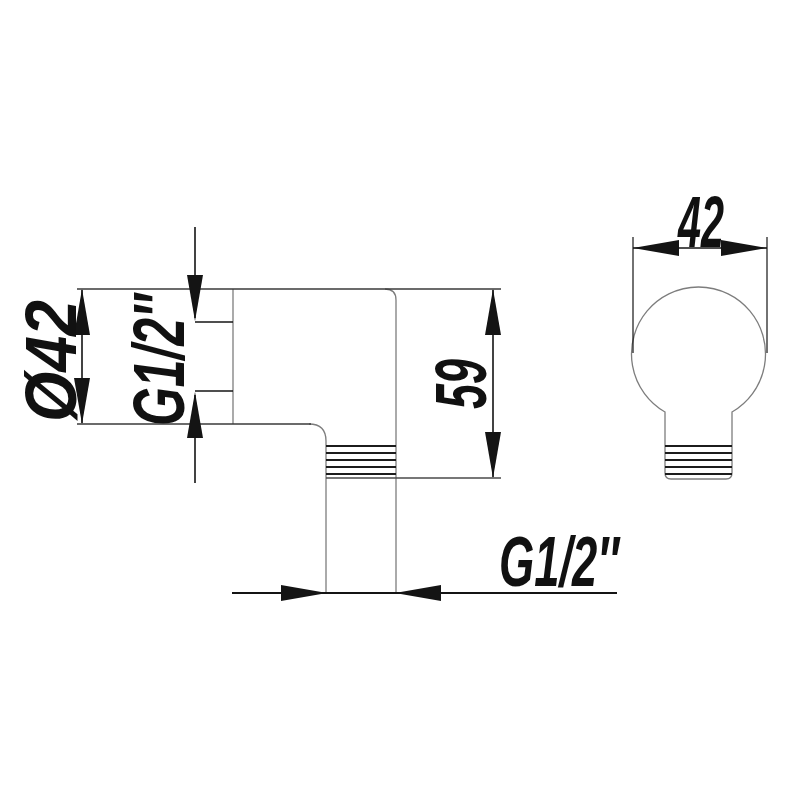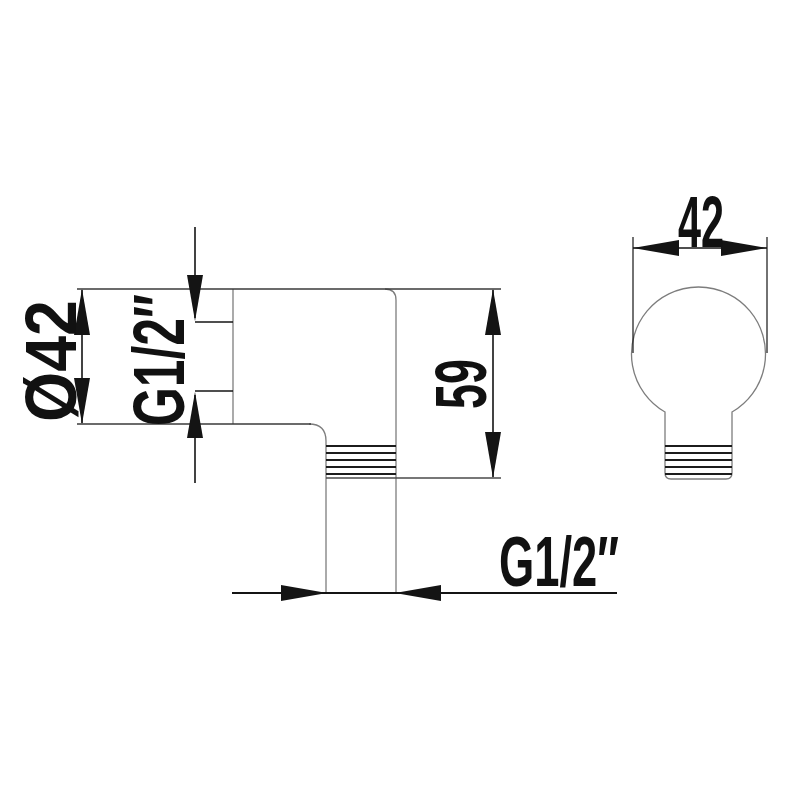--- a/index.html
+++ b/index.html
@@ -9,20 +9,21 @@
     width: 800px;
     height: 800px;
     overflow: hidden;
     font-family: "Liberation Sans", "DejaVu Sans", sans-serif;
   }
   .stage {
     position: relative;
     width: 780px;
     height: 800px;
     background: #ffffff;
+    font-style: italic;
   }
   svg { display: block; }
   text {
     font-family: "Liberation Sans", "DejaVu Sans", sans-serif;
     font-weight: bold;
   }
 </style>
 </head>
 <body>
 

